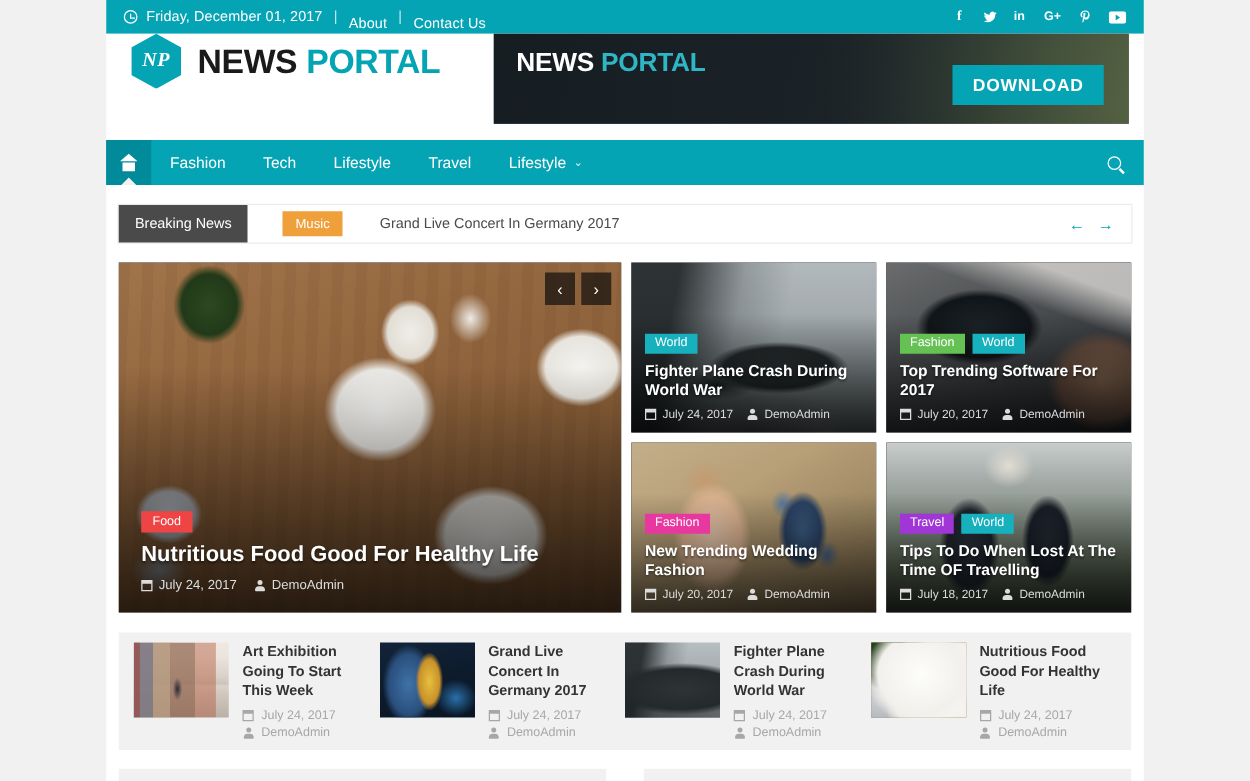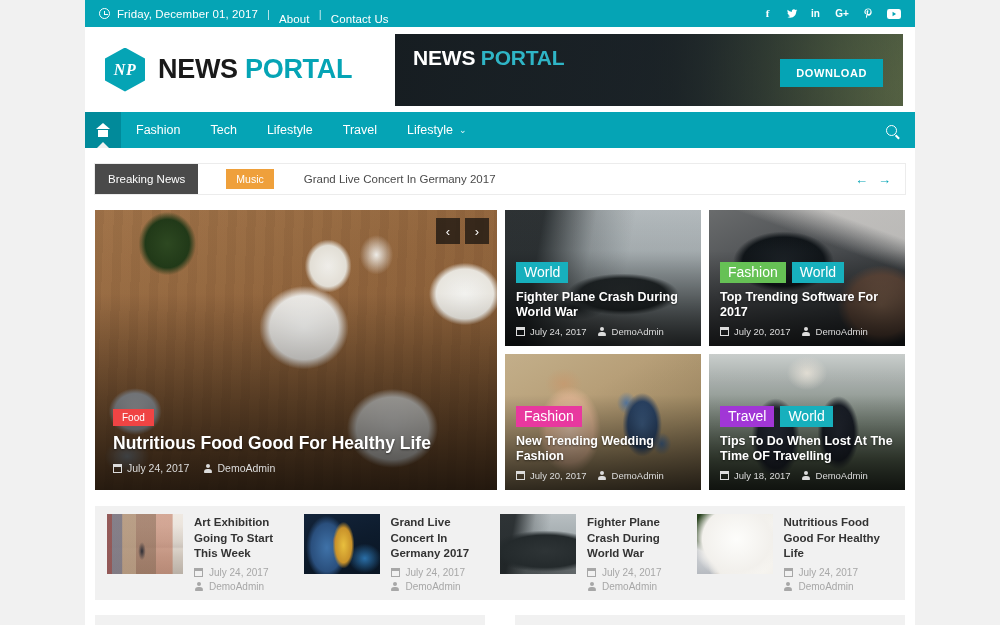--- a/index.html
+++ b/index.html
@@ -24,21 +24,21 @@
   .tb-clock::after  { content:""; position:absolute; left:4.5px; top:5px; width:3.5px; height:1.2px; background:#fff; }
   .tb-sep { margin: 0 9px; opacity: .75; }
   .tb-link { color:#fff; text-decoration:none; font-size:11.5px;margin-top:11px; }
   .tb-right { margin-left:auto; display:flex; align-items:center; gap:11px; }
   .soc { font-size: 11px; color:#fff; line-height:1; display:inline-flex; align-items:center;
          justify-content:center; width:13px; height:13px; }
 
   
   .header {
     position: absolute; left: 85px; top: 27px; width: 830px; height: 85px;
-    background: #fff; display: flex; align-items: center; padding: 0 12px;
+    background: #fff; display: flex; align-items: flex-start; padding: 0 12px;
   }
   .brand { display:flex; align-items:center; margin-left: 8px; }
   .hexwrap { width: 40px; height: 44px; position: relative; margin-right: 13px; }
   .hex {
     width: 40px; height: 44px; background: #05a4b5;
     clip-path: polygon(50% 0%, 100% 25%, 100% 75%, 50% 100%, 0% 75%, 0% 25%);
     display:flex; align-items:center; justify-content:center;
   }
   .hex span { font-family: "Liberation Serif", serif; font-style: italic; font-weight:700;
               color:#fff; font-size:16px; letter-spacing:.5px; }
@@ -59,21 +59,21 @@
       linear-gradient(115deg, #2f3a40 0%, #35424a 45%, #41504a 72%, #5d6a4a 100%);
   }
   .adshade { position:absolute; inset:0; background: linear-gradient(90deg, rgba(20,26,30,.92) 0%, rgba(20,26,30,.80) 55%, rgba(20,26,30,.35) 100%); }
   .adcontent { position:absolute; inset:0; padding: 12px 0 0 18px; }
   .ad-title { font-size: 21px; font-weight: 700; letter-spacing: -0.2px; }
   .ad-title .t1 { color:#fff; }
   .ad-title .t2 { color:#2fb5c6; }
   .ad-sub { color:#e2e6e8; font-size: 12.5px; margin-top: 7px; }
   .ad-btn {
     position:absolute; right: 20px; top: 25px; background:#05a4b5; color:#fff;
-    font-size: 11px; font-weight: 700; letter-spacing: .6px;
+    font-size: 14px; font-weight: 700; letter-spacing: .6px;
     padding: 8px 16px; border: none; cursor: pointer;
   }
 
   
   .navwrap { position:absolute; left:85px; top:112px; width:830px; height:36px; }
   .nav { width: 830px; height: 36px; background:#05a4b5; display:flex; align-items:stretch; }
   .nav-home {
     width: 36px; background:#018a9a; display:flex; align-items:center; justify-content:center;
     position: relative;
   }
@@ -155,21 +155,21 @@
     align-items:center;justify-content:center;font-size:13px;cursor:pointer;
   }
   
   .s1 { left:410px; top:0;   width:196px; height:136px; }
   .s2 { left:614px; top:0;   width:196px; height:136px; }
   .s3 { left:410px; top:144px; width:196px; height:136px; }
   .s4 { left:614px; top:144px; width:196px; height:136px; }
   .small .card-title { font-size: 12.5px; }
   .small .card-body { padding: 0 11px 9px 11px; }
   .small .meta { font-size: 9.5px; gap:11px; margin-top:6px; }
-  .small .badge { font-size:14px; padding:2.5px 8px; }
+  .small .badge { font-size:10px; padding:2.5px 8px; }
 
   
   .postrow {
     position:absolute; left:10px; top:358px; width:810px; height:94px;
     background:#f1f1f1; display:flex; align-items:center; padding: 0 12px; gap: 0;
   }
   .post { display:flex; align-items:flex-start; width: 25%; padding-right: 10px; }
   .post-thumb { width: 76px; height: 60px; flex: 0 0 76px; margin-right: 11px; overflow:hidden; background:#bbb; }
   .post-info { padding-top: 1px; }
   .post-title { font-size: 11.5px; font-weight:700; color:#333; line-height:1.35; cursor:pointer; }

